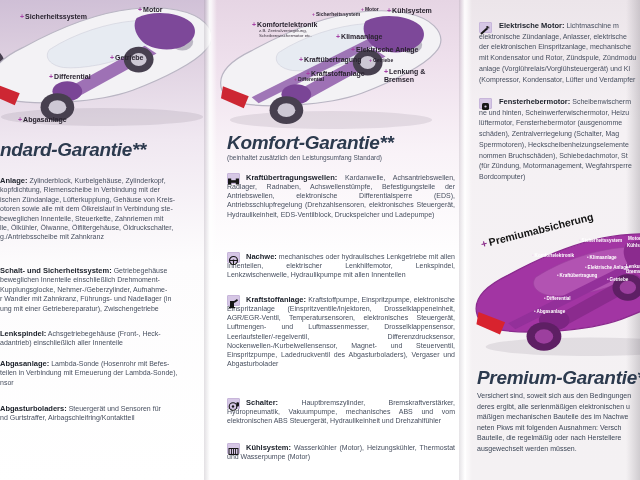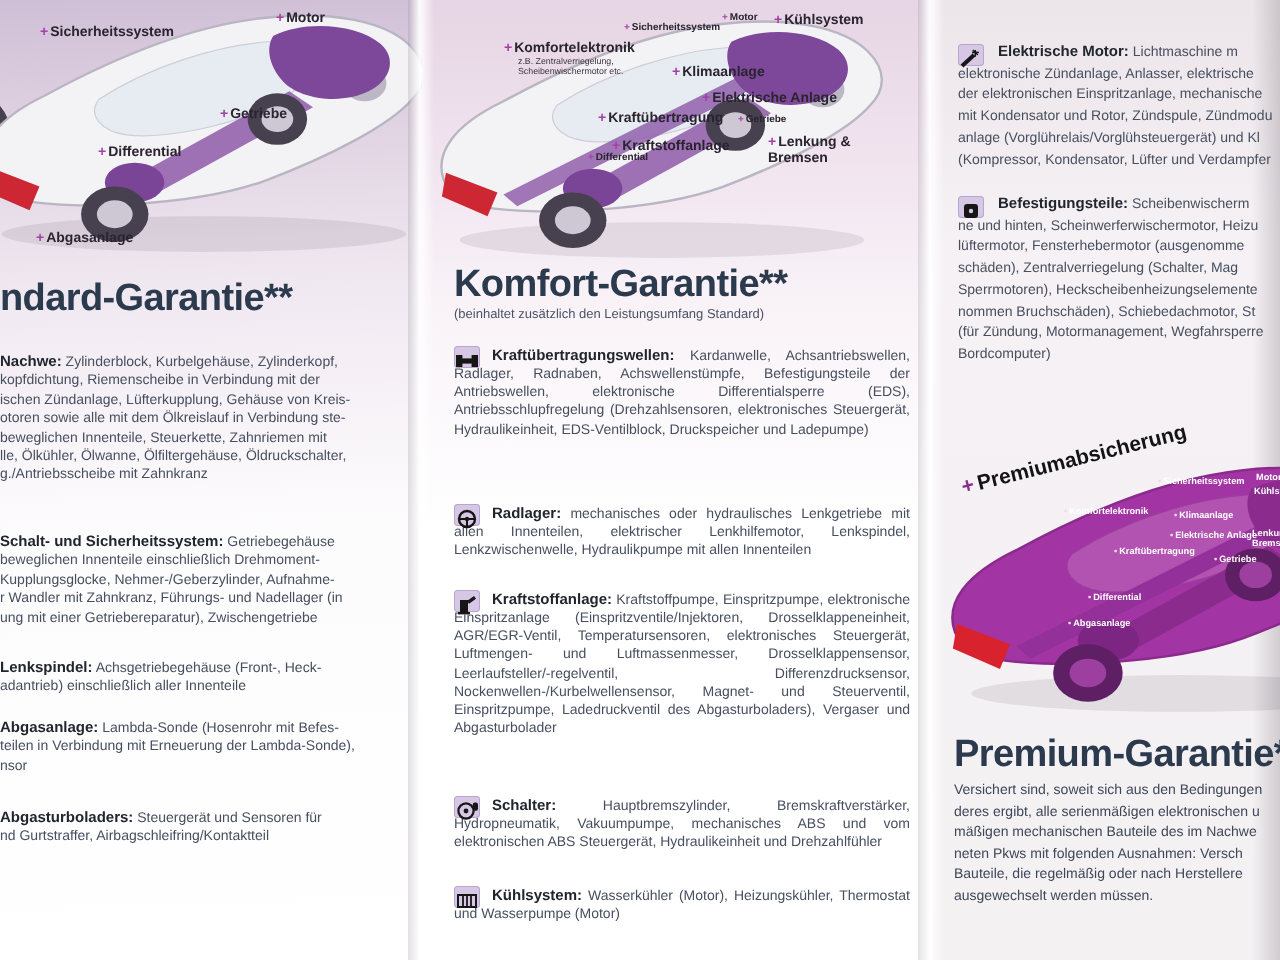--- a/index.html
+++ b/index.html
@@ -9,21 +9,21 @@
   }
   .panel{position:absolute;top:0;height:480px;}
   #panel-standard{left:0;width:211px;background:linear-gradient(178deg,#cfbfd6 0%,#ded0e0 12%,#f0e8f1 30%,#fdfcfd 55%,#ffffff 100%);}
   #panel-komfort{left:211px;width:255px;background:linear-gradient(180deg,#e6d5e4 0%,#efe1ed 14%,#f9f3f8 32%,#ffffff 55%);}
   #panel-premium{left:466px;width:174px;background:linear-gradient(180deg,#ece5ea 0%,#f5f1f4 25%,#f4f1f3 100%);}
   .fold{position:absolute;top:0;height:480px;width:13px;pointer-events:none;}
   #fold-1{left:204px;background:linear-gradient(90deg,rgba(125,115,130,0.22) 0%,rgba(255,255,255,0.95) 45%,rgba(255,255,255,0) 100%);}
   #fold-2{left:459px;background:linear-gradient(90deg,rgba(125,115,130,0.20) 0%,rgba(255,255,255,0.95) 45%,rgba(255,255,255,0) 100%);}
   #page-edge{position:absolute;top:0;left:626px;width:14px;height:480px;background:linear-gradient(90deg,rgba(255,255,255,0) 0%,rgba(140,135,142,0.35) 100%);}
 
-  .h1{position:absolute;font-size:19px;font-weight:bold;color:#2c3a4e;letter-spacing:-0.3px;white-space:nowrap;}
+  .h1{position:absolute;font-size:19px;font-weight:bold;color:#2c3a4e;letter-spacing:-0.3px;white-space:nowrap;font-style:italic;}
   .sub{position:absolute;font-size:6.5px;color:#4a5263;white-space:nowrap;}
 
   
   .para{position:absolute;left:0;width:208px;}
   .body-line{font-size:7px;line-height:9.4px;color:#474f5f;white-space:nowrap;overflow:hidden;}
   .para b{color:#20252e;font-size:7.5px;}
 
   
   .sec{position:absolute;width:228px;}
   .sec p{margin:0;text-indent:19px;text-align:justify;font-size:7px;line-height:9.15px;color:#474f5f;}
@@ -120,21 +120,21 @@
 
 <div class="clabel" style="left:20px;top:13px"><span class="plus">+</span><span>Sicherheitssystem</span></div>
 <div class="clabel" style="left:138px;top:6px"><span class="plus">+</span><span>Motor</span></div>
 <div class="clabel" style="left:110px;top:54px"><span class="plus">+</span><span>Getriebe</span></div>
 <div class="clabel" style="left:49px;top:73px"><span class="plus">+</span><span>Differential</span></div>
 <div class="clabel" style="left:18px;top:116px"><span class="plus">+</span><span>Abgasanlage</span></div>
 
 <div class="h1" style="left:0;top:139px">ndard-Garantie**</div>
 
 <div class="para" style="top:176px">
-  <div class="body-line"><b>Nachwe:</b> <span>Zylinderblock, Kurbelgehäuse, Zylinderkopf,</span></div>
+  <div class="body-line"><b>Anlage:</b> <span>Zylinderblock, Kurbelgehäuse, Zylinderkopf,</span></div>
   <div class="body-line">kopfdichtung, Riemenscheibe in Verbindung mit der</div>
   <div class="body-line">ischen Zündanlage, Lüfterkupplung, Gehäuse von Kreis-</div>
   <div class="body-line">otoren sowie alle mit dem Ölkreislauf in Verbindung ste-</div>
   <div class="body-line">beweglichen Innenteile, Steuerkette, Zahnriemen mit</div>
   <div class="body-line">lle, Ölkühler, Ölwanne, Ölfiltergehäuse, Öldruckschalter,</div>
   <div class="body-line">g./Antriebsscheibe mit Zahnkranz</div>
 </div>
 
 <div class="para" style="top:266px">
   <div class="body-line"><b>Schalt- und Sicherheitssystem:</b> <span>Getriebegehäuse</span></div>
@@ -203,21 +203,21 @@
   <p><b>Kraftübertragungswellen:</b> <span>Kardanwelle, Achsantriebswellen, Radlager, Radnaben, Achswellenstümpfe, Befestigungsteile der Antriebswellen, elektronische Differentialsperre (EDS), Antriebsschlupfregelung (Drehzahlsensoren, elektronisches Steuergerät, Hydraulikeinheit, EDS-Ventilblock, Druckspeicher und Ladepumpe)</span></p>
 </div>
 
 <div class="sec" style="left:227px;top:252px">
   <span class="chip"><svg width="13" height="11" viewBox="0 0 13 11">
         <circle cx="6.5" cy="5.5" r="4" fill="none" stroke="#161616" stroke-width="1.2"></circle>
         <circle cx="6.5" cy="5.5" r="1.1" fill="#161616"></circle>
         <line x1="2.6" y1="5.5" x2="10.4" y2="5.5" stroke="#161616" stroke-width="1"></line>
         <line x1="6.5" y1="5.5" x2="6.5" y2="9.3" stroke="#161616" stroke-width="1"></line>
       </svg></span>
-  <p><b>Radlager:</b> <span>mechanisches oder hydraulisches Lenkgetriebe mit allen Innenteilen, elektrischer Lenkhilfemotor, Lenkspindel, Lenkzwischenwelle, Hydraulikpumpe mit allen Innenteilen</span></p>
+  <p><b>Nachwe:</b> <span>mechanisches oder hydraulisches Lenkgetriebe mit allen Innenteilen, elektrischer Lenkhilfemotor, Lenkspindel, Lenkzwischenwelle, Hydraulikpumpe mit allen Innenteilen</span></p>
 </div>
 
 <div class="sec" style="left:227px;top:295px">
   <span class="chip"><svg width="13" height="11" viewBox="0 0 13 11">
         <rect x="3" y="3" width="4" height="6" fill="#161616"></rect>
         <path d="M6.5,3.5 L10,1 L11,2.4 L7.5,4.9 Z" fill="#161616"></path>
         <rect x="2" y="9" width="6" height="1.2" fill="#161616"></rect>
       </svg></span>
   <p><b>Kraftstoffanlage:</b> <span>Kraftstoffpumpe, Einspritzpumpe, elektronische Einspritzanlage (Einspritzventile/Injektoren, Drosselklappeneinheit, AGR/EGR-Ventil, Temperatursensoren, elektronisches Steuergerät, Luftmengen- und Luftmassenmesser, Drosselklappensensor, Leerlaufsteller/-regelventil, Differenzdrucksensor, Nockenwellen-/Kurbelwellensensor, Magnet- und Steuerventil, Einspritzpumpe, Ladedruckventil des Abgasturboladers), Vergaser und Abgasturbolader</span></p>
 </div>
@@ -258,21 +258,21 @@
   <div class="rline">mit Kondensator und Rotor, Zündspule, Zündmodu</div>
   <div class="rline">anlage (Vorglührelais/Vorglühsteuergerät) und Kl</div>
   <div class="rline">(Kompressor, Kondensator, Lüfter und Verdampfer</div>
 </div>
 
 <div class="rsec" style="top:97px">
   <span class="chip"><svg width="13" height="11" viewBox="0 0 13 11">
         <rect x="3" y="2" width="7" height="7" rx="1.5" fill="#161616"></rect>
         <circle cx="6.5" cy="5.5" r="1.1" fill="#d6c7e5"></circle>
       </svg></span>
-  <div class="rline first"><b>Befestigungsteile:</b> <span>Scheibenwischerm</span></div>
+  <div class="rline first"><b>Fensterhebermotor:</b> <span>Scheibenwischerm</span></div>
   <div class="rline">ne und hinten, Scheinwerferwischermotor, Heizu</div>
   <div class="rline">lüftermotor, Fensterhebermotor (ausgenomme</div>
   <div class="rline">schäden), Zentralverriegelung (Schalter, Mag</div>
   <div class="rline">Sperrmotoren), Heckscheibenheizungselemente</div>
   <div class="rline">nommen Bruchschäden), Schiebedachmotor, St</div>
   <div class="rline">(für Zündung, Motormanagement, Wegfahrsperre</div>
   <div class="rline">Bordcomputer)</div>
 </div>
 
 <svg class="car car-prem" style="left:472px;top:226px;width:236px;height:133px" viewBox="0 0 230 130">

